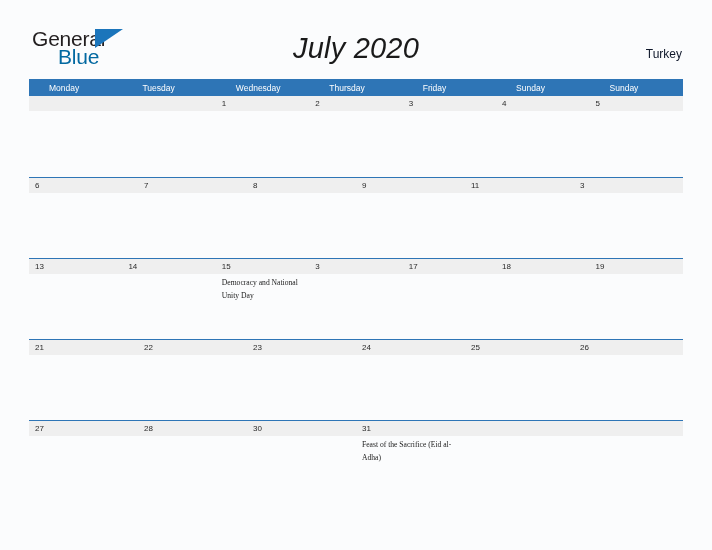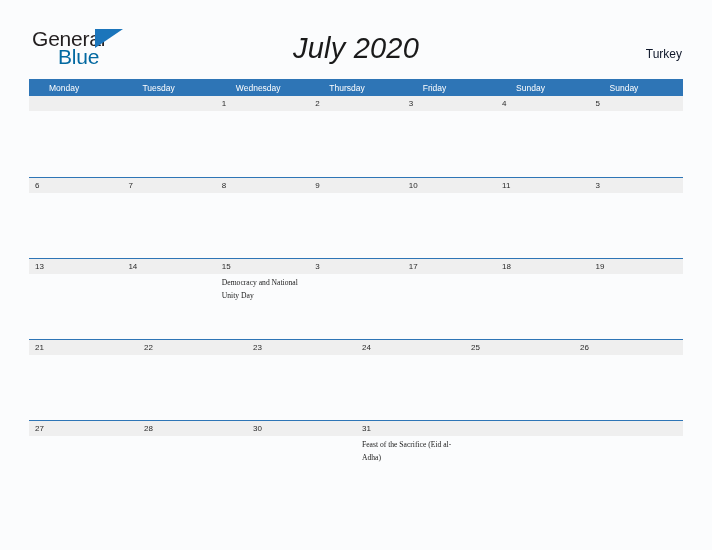--- a/index.html
+++ b/index.html
@@ -204,23 +204,20 @@
         <div class="day-cell">
           <div class="day-band">7</div>
         </div>
         <div class="day-cell">
           <div class="day-band">8</div>
         </div>
         <div class="day-cell">
           <div class="day-band">9</div>
         </div>
         <div class="day-cell">
-          <div class="day-band">10</div>
-        </div>
-        <div class="day-cell">
           <div class="day-band">11</div>
         </div>
         <div class="day-cell">
           <div class="day-band">3</div>
         </div>
       </div>
       <div class="week-row">
         <div class="day-cell">
           <div class="day-band">13</div>
         </div>

